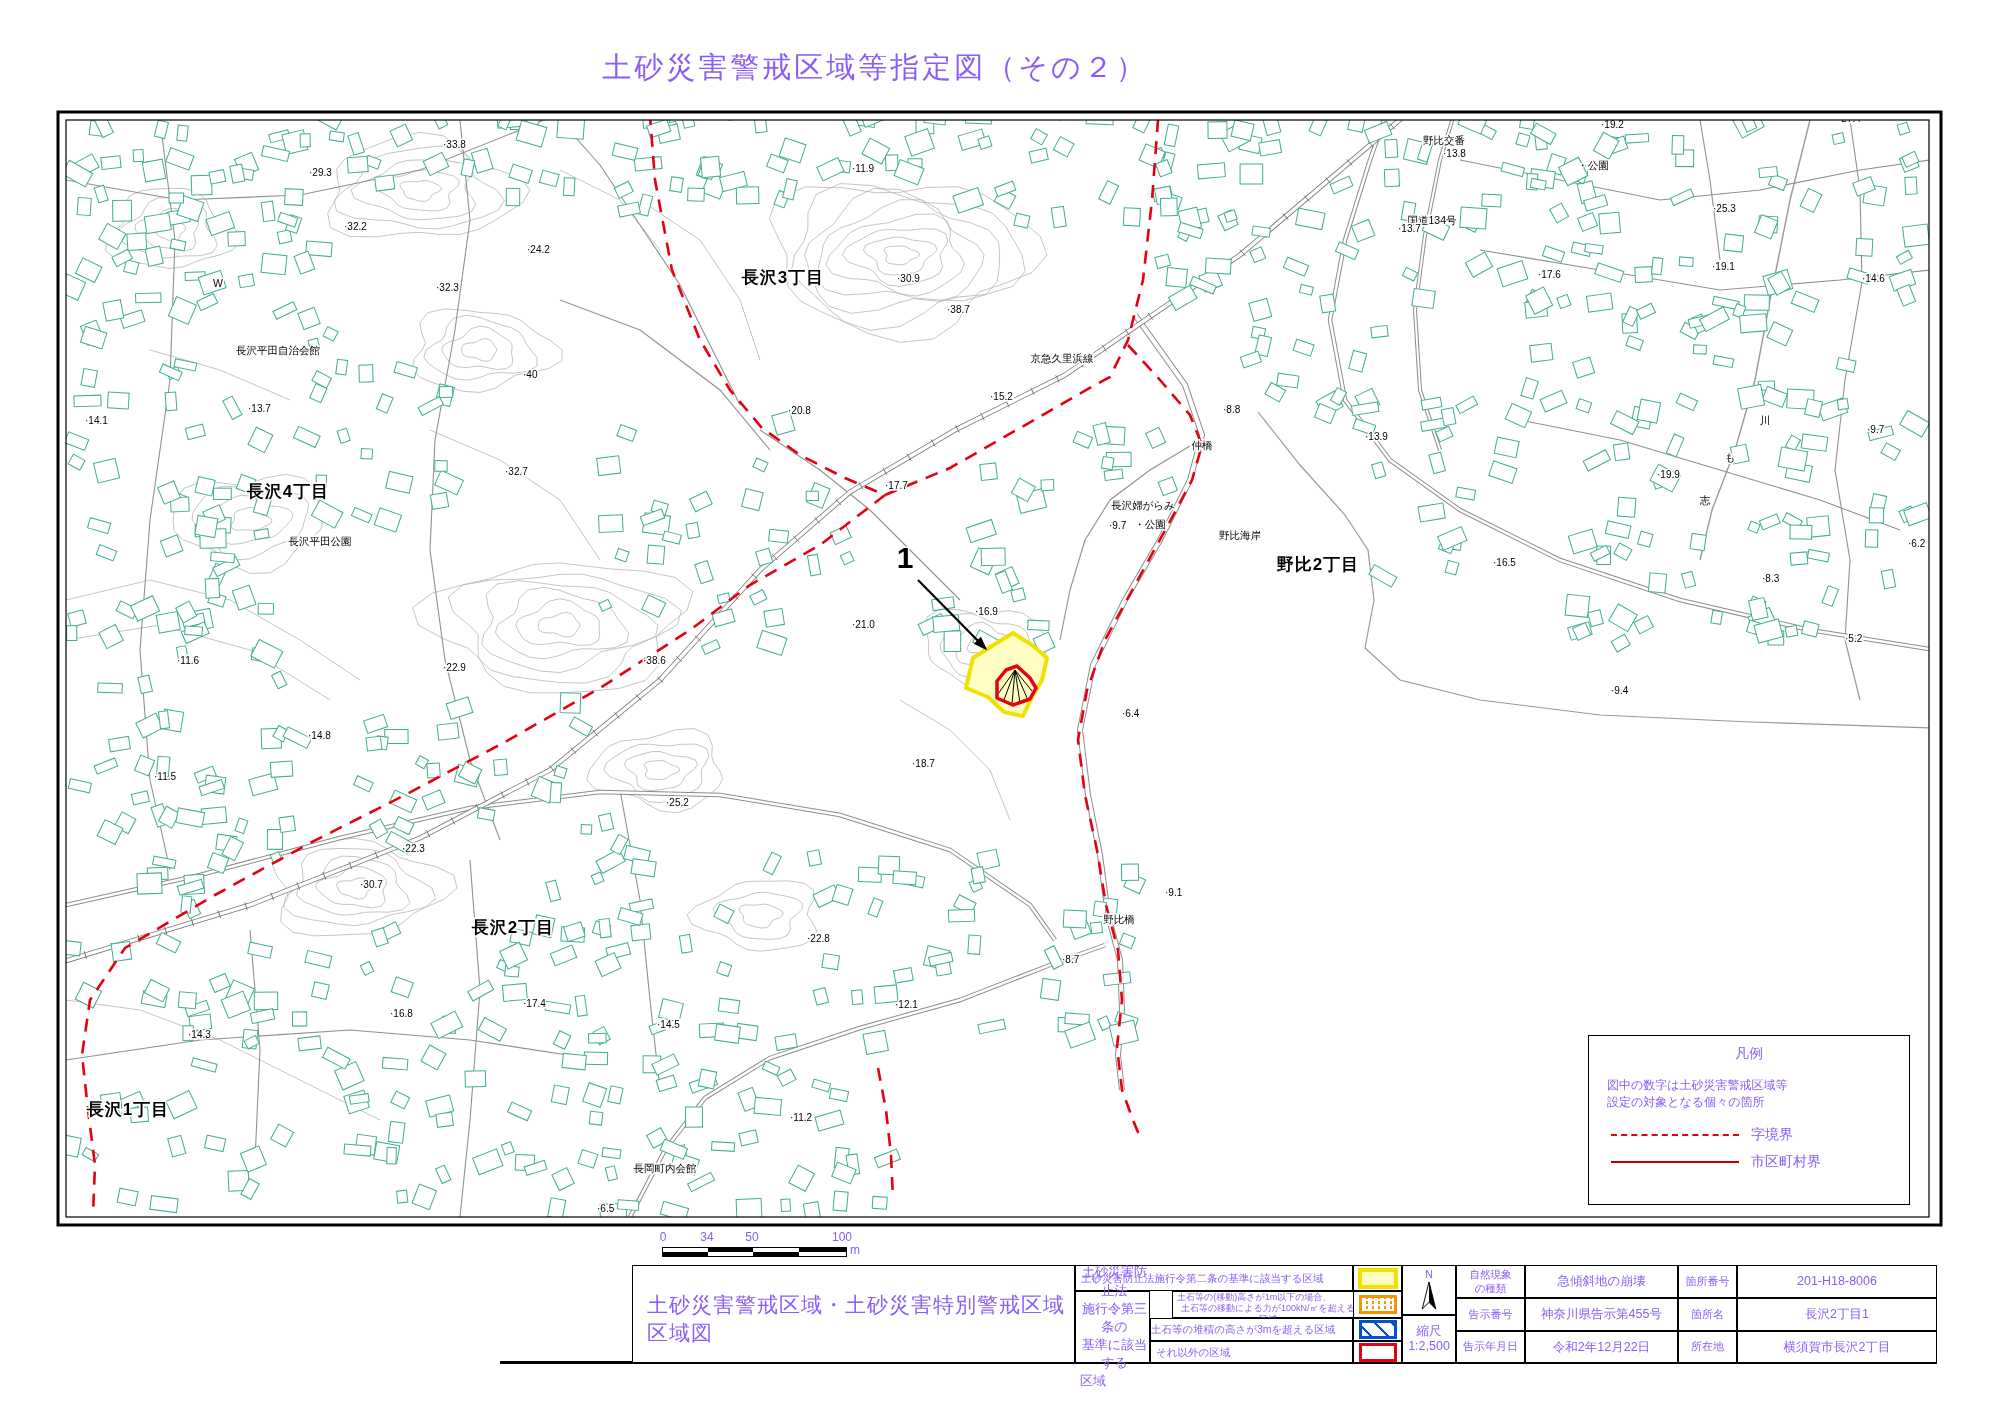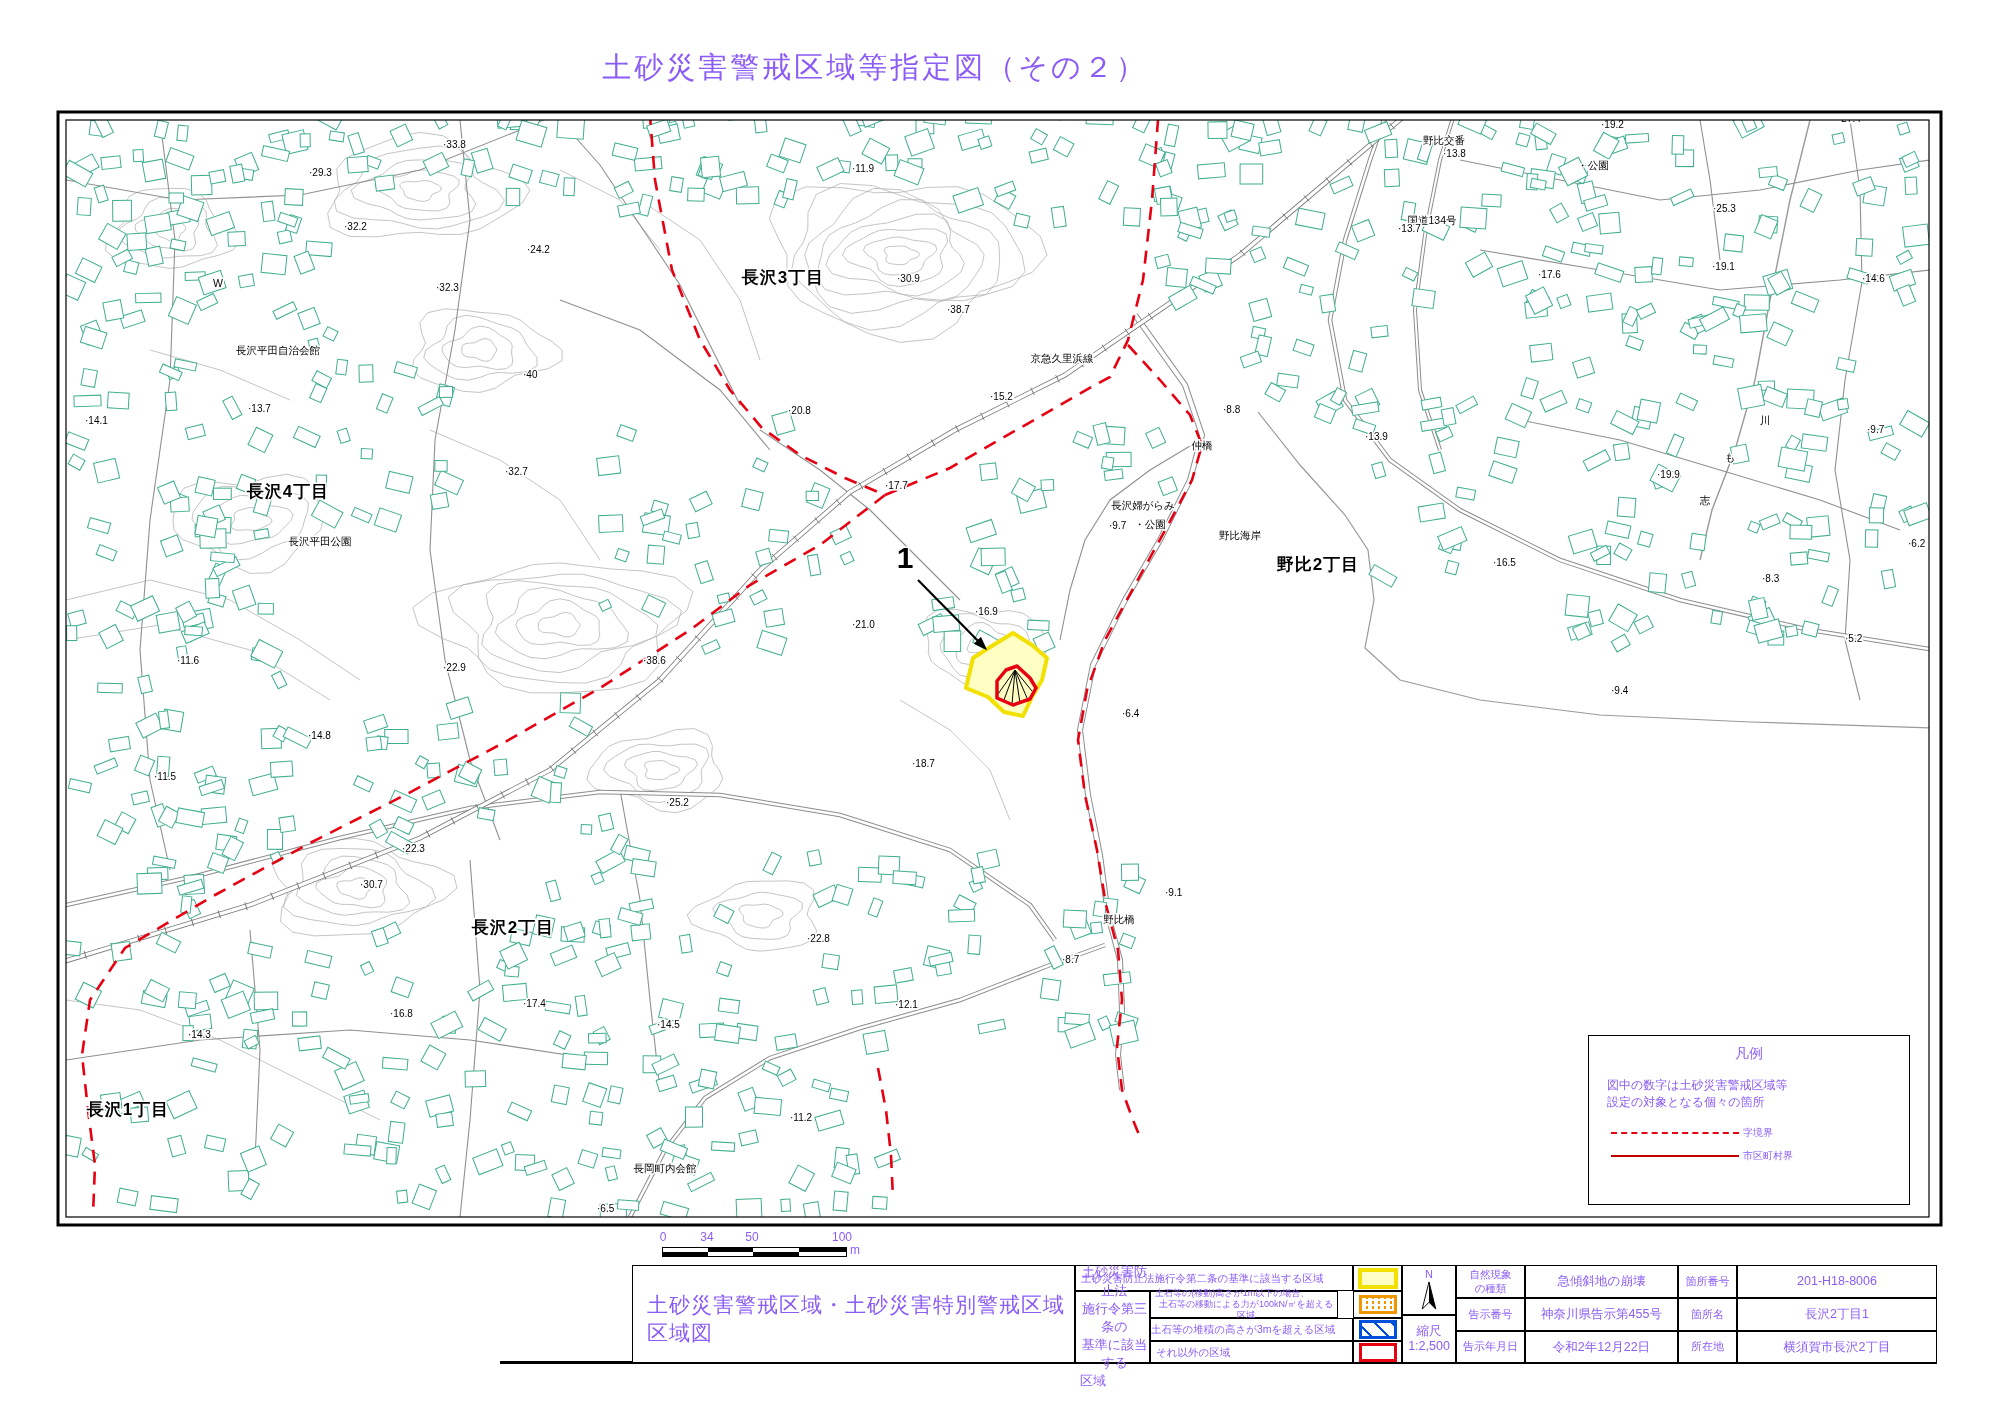--- a/index.html
+++ b/index.html
@@ -11,21 +11,21 @@
   
   .legend-box{position:absolute;left:1588px;top:1035px;width:322px;height:170px;
     background:#fff;border:1.5px solid #000;z-index:5;box-sizing:border-box;}
   .legend-title{text-align:center;font-size:14px;margin-top:9px;}
   .legend-note{font-size:12px;line-height:1.45;margin:14px 0 0 18px;}
   .legend-row{display:flex;align-items:center;margin:14px 0 0 22px;}
   .legend-row.second{margin-top:9px;}
   .line-sample{width:128px;height:0;}
   .line-dashed{border-top:2.5px dashed #e60012;}
   .line-solid{border-top:2px solid #c00000;}
-  .legend-line-label{font-size:10px;margin-left:4px;text-align:center;}
+  .legend-line-label{font-size:14px;margin-left:12px;text-align:center;}
   
   .scalebar{position:absolute;left:655px;top:1230px;width:230px;height:30px;z-index:5;font-size:12px;}
   .scalebar .tick{position:absolute;top:0;transform:translateX(-50%);}
   .sb-frame{position:absolute;left:7px;top:17px;width:183px;height:8px;border:1px solid #000;box-sizing:content-box;}
   .sb-cell{position:absolute;height:4px;background:#000;}
   .sb-unit{position:absolute;left:195px;top:13px;}
   
   .info-table{position:absolute;left:632px;top:1265px;width:1305px;height:98px;z-index:5;}
   .cell{position:absolute;border:1px solid #000;box-sizing:border-box;display:flex;
         align-items:center;justify-content:center;text-align:center;line-height:1.2;background:#fff;}
@@ -1108,21 +1108,21 @@
       <div class="sw sw-yellow"></div>
     </div>
 
     <div class="cell law3-label fs95" style="left:443px;top:26px;width:75px;height:72px">
       <div>土砂災害防止法</div>
       <div>施行令第三条の</div>
       <div>基準に該当する</div>
       <div>区域</div>
     </div>
 
-    <div class="cell two-line fs9" style="left:518px;top:26px;width:188px;height:27px;justify-content:center">
+    <div class="cell two-line fs9" style="left:540px;top:26px;width:188px;height:27px;justify-content:flex-start">
       <div>土石等の(移動)高さが1m以下の場合、</div>
       <div>土石等の移動による力が100kN/㎡を超える区域</div>
     </div>
     <div class="cell" style="left:721px;top:26px;width:49px;height:27px">
       <div class="sw sw-orange"></div>
     </div>
 
     <div class="cell left fs10" style="left:518px;top:53px;width:203px;height:23px;">土石等の堆積の高さが3mを超える区域</div>
     <div class="cell" style="left:721px;top:53px;width:49px;height:23px">
       <div class="sw sw-blue"></div>

